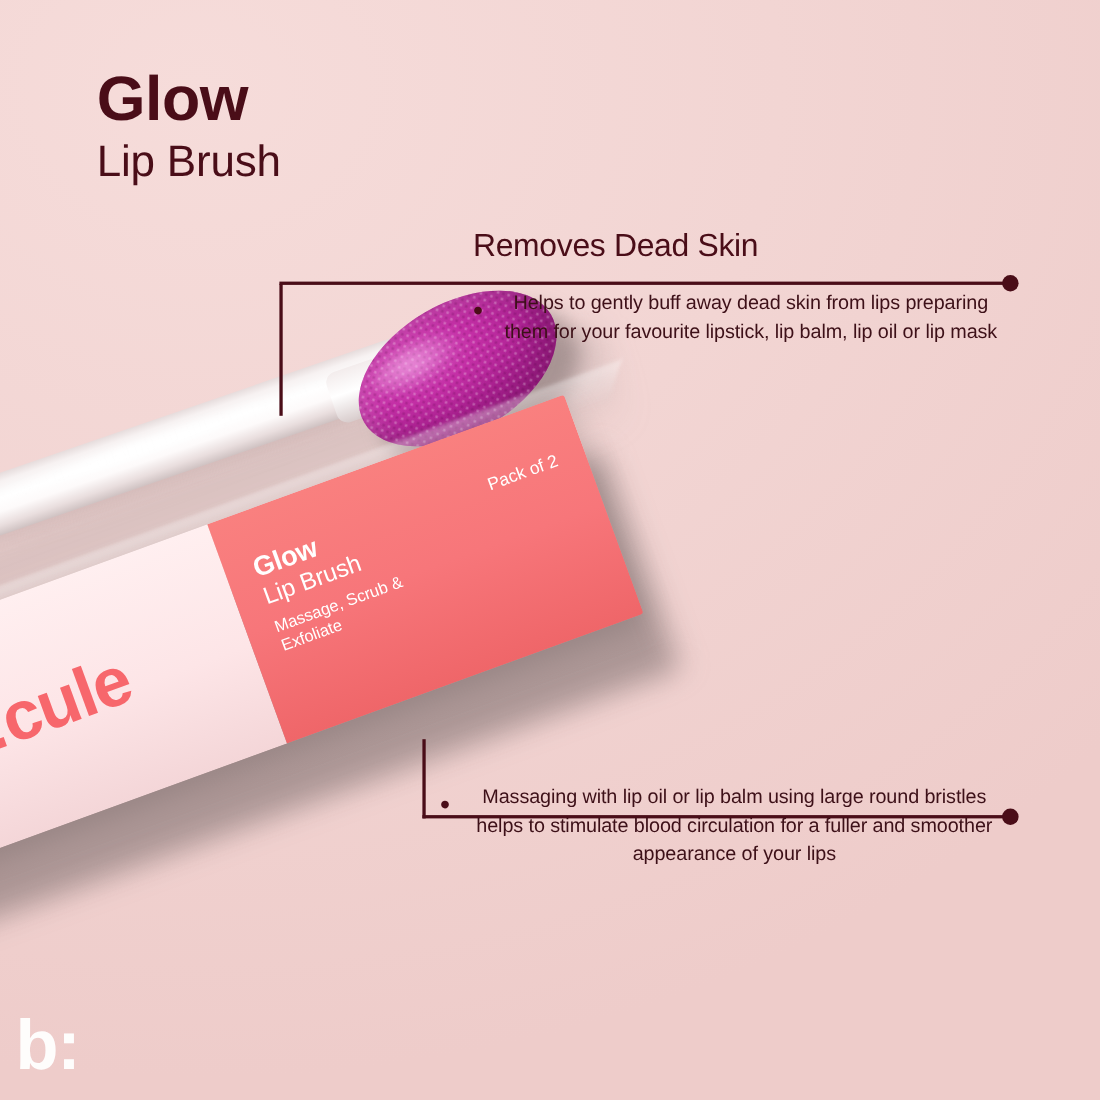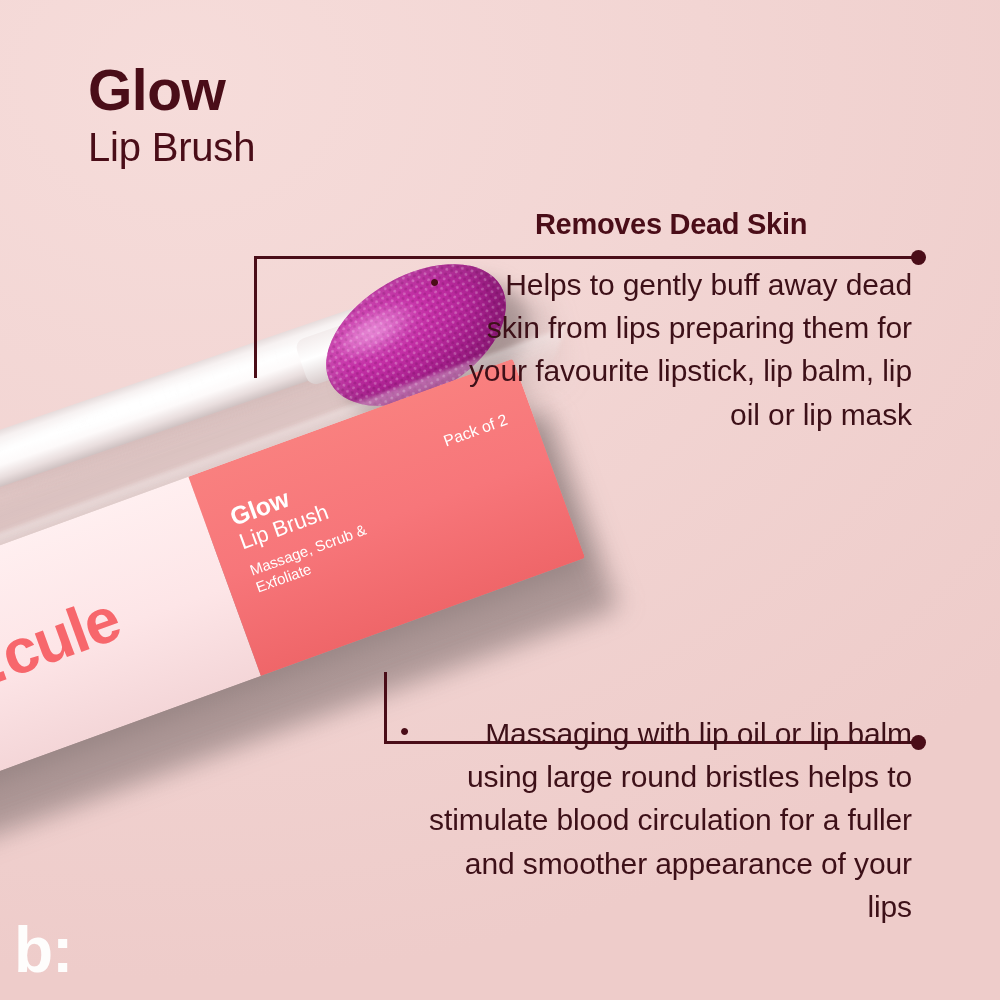--- a/index.html
+++ b/index.html
@@ -26,34 +26,34 @@
     line-height:1.0; letter-spacing:-0.5px;
   }
   #product-subtitle {
     font-size:40px; font-weight:400; color:#4a0d18;
     line-height:1.12; letter-spacing:-0.2px; margin-top:6px;
   }
 
   
   .callout { position:absolute; }
   .callout-heading {
-    font-size:29px; font-weight:bold; color:#4a0d18;
-    text-align:center; letter-spacing:-0.3px; white-space:nowrap;
+    font-size:29px; font-weight:normal; color:#4a0d18;
+    text-align:left; letter-spacing:-0.3px; white-space:nowrap;
   }
   .callout-body {
     display:flex; justify-content:flex-end; gap:14px;
     margin-top:22px;
   }
   .callout-bullet {
     font-size:26px; color:#4a0d18; line-height:1.42;
     flex:0 0 auto; padding-top:1px;
   }
   .callout-text {
-    font-size:30px; color:#3d1018; line-height:1.44;
-    text-align:right; letter-spacing:-0.1px;
+    font-size:18px; color:#3d1018; line-height:1.44;
+    text-align:center; letter-spacing:-0.1px;
   }
 
   #callout-1 { left:430px; top:208px; width:482px; }
   #callout-2 { left:400px; top:690px; width:512px; }
 
   
   .leader { position:absolute; background:#4a0d18; }
   .leader-dot {
     position:absolute; width:15px; height:15px;
     border-radius:50%; background:#4a0d18;

